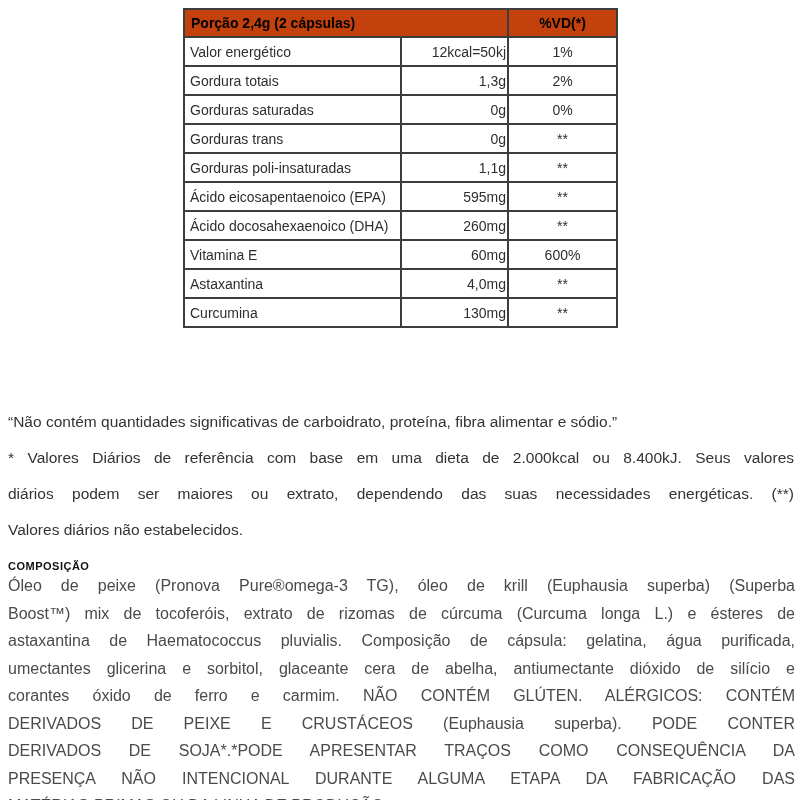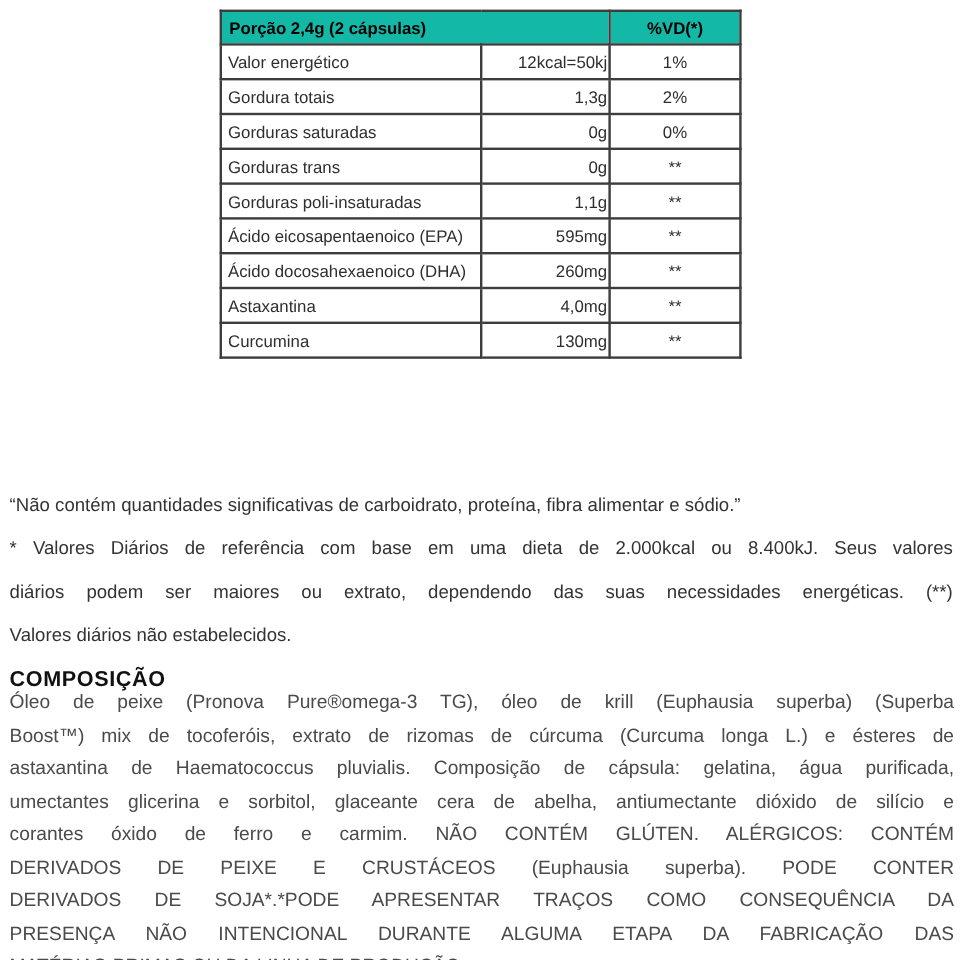--- a/index.html
+++ b/index.html
@@ -26,21 +26,21 @@
     table-layout: fixed;
     font-size: 14px;
     color: #2e2e2e;
   }
   .nutri-table th, .nutri-table td {
     border: 2px solid #3d3d3d;
     overflow: hidden;
     white-space: nowrap;
   }
   .nutri-table thead th {
-    background: #14b8a6;
+    background: #c2410c;
     color: #000000;
     font-weight: bold;
     height: 24px;
     font-size: 14px;
   }
   .nutri-table thead th.c-main {
     text-align: left;
     padding-left: 6px;
   }
   .nutri-table thead th.c-vd {
@@ -75,21 +75,21 @@
   .fn-lines .fn-line:last-of-type {
     text-align: left;
     text-align-last: left;
     -moz-text-align-last: left;
   }
   .comp-heading {
     line-height: 36px;
     height: 36px;
     font-weight: bold;
     color: #111111;
-    font-size: 18px;
+    font-size: 11px;
     letter-spacing: 0.5px;
   }
 
   
   .composition {
     position: absolute;
     left: 8px;
     top: 572px;
     width: 787px;
     font-size: 16px;
@@ -163,20 +163,25 @@
         <td class="vd">**</td>
       </tr>
 
       <tr>
         <td class="lbl">Ácido docosahexaenoico (DHA)</td>
         <td class="val">260mg</td>
         <td class="vd">**</td>
       </tr>
 
 
+      <tr>
+        <td class="lbl">Vitamina E</td>
+        <td class="val">60mg</td>
+        <td class="vd">600%</td>
+      </tr>
 
       <tr>
         <td class="lbl">Astaxantina</td>
         <td class="val">4,0mg</td>
         <td class="vd">**</td>
       </tr>
 
       <tr>
         <td class="lbl">Curcumina</td>
         <td class="val">130mg</td>

